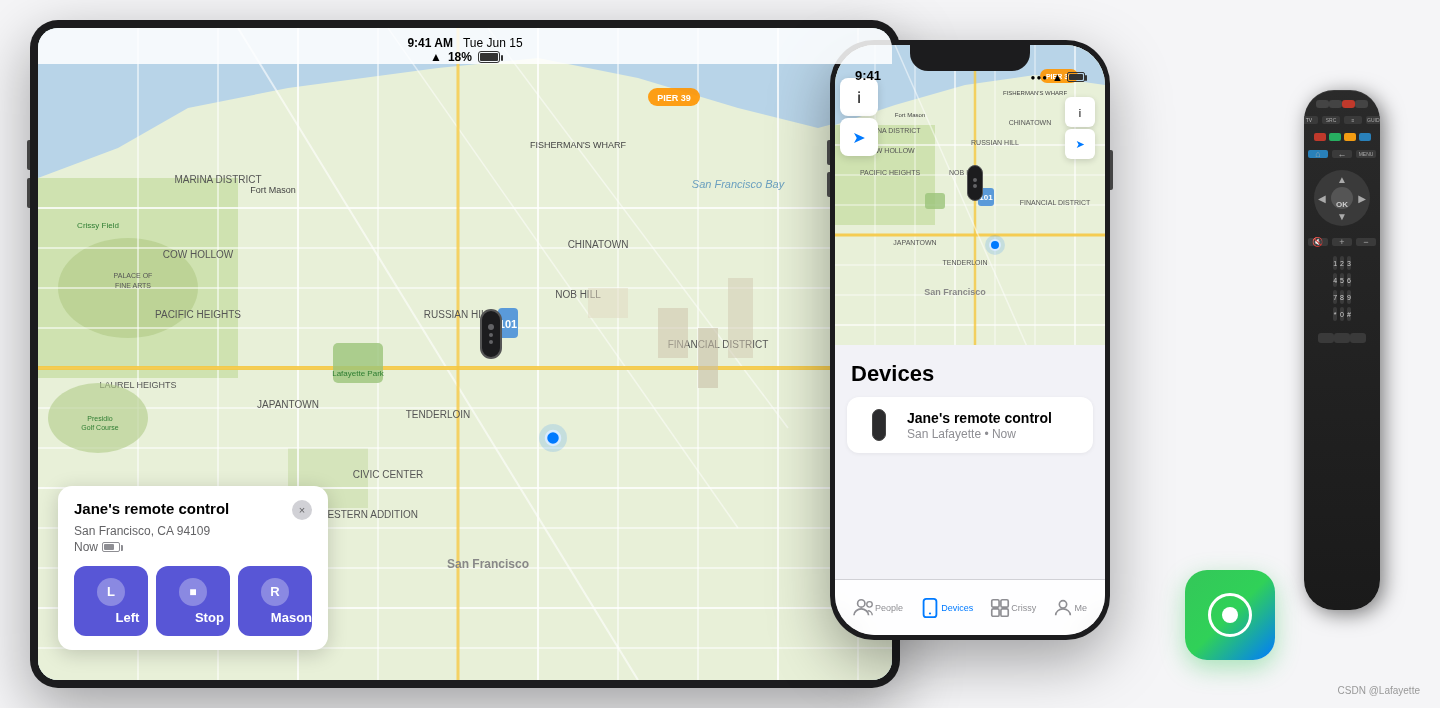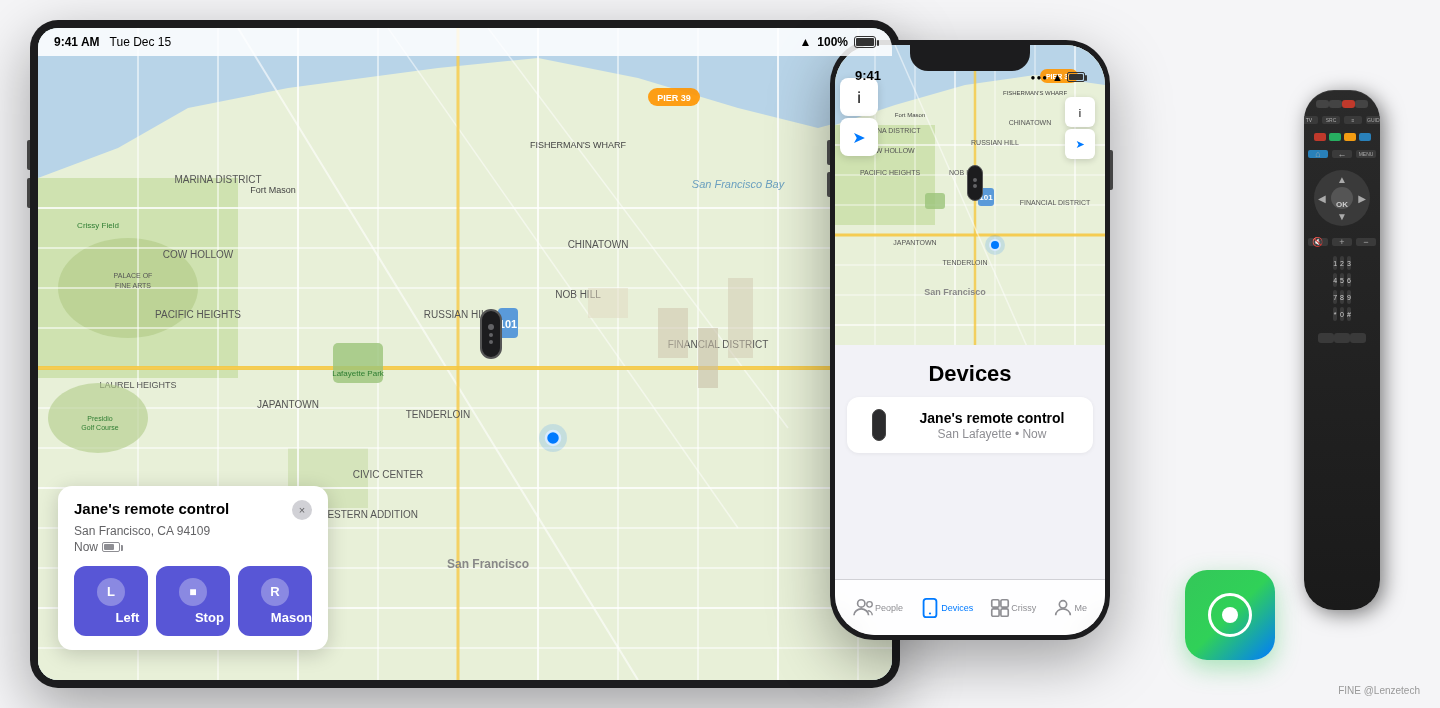--- a/index.html
+++ b/index.html
@@ -43,30 +43,31 @@
       overflow: hidden;
       background: #d4e9c8;
     }
 
     
     .ipad-statusbar {
       position: absolute;
       top: 0;
       left: 0;
       right: 0;
-      height: 28px;
+      height: 36px;
       background: rgba(255,255,255,0.85);
       display: flex;
       align-items: center;
       padding: 0 16px;
       z-index: 10;
       font-size: 11px;
       font-weight: 600;
       color: #000;
-      justify-content: space-between;
+      justify-content: flex-end;
+      flex-direction: column;
     }
 
     .ipad-statusbar-left { display: flex; align-items: center; gap: 6px; }
     .ipad-statusbar-right { display: flex; align-items: center; gap: 6px; }
 
     
     .ipad-map {
       position: absolute;
       top: 0;
       left: 0;
@@ -290,21 +291,20 @@
 
     .iphone-body {
       position: absolute;
       left: 0;
       top: 0;
       width: 280px;
       height: 600px;
       background: #1c1c1e;
       border-radius: 44px;
       box-shadow: 0 20px 60px rgba(0,0,0,0.35);
-      text-align: center;
     }
 
     .iphone-screen {
       position: absolute;
       left: 5px;
       top: 5px;
       width: 270px;
       height: 590px;
       border-radius: 40px;
       overflow: hidden;
@@ -713,25 +713,25 @@
 
     <div style="position:absolute;left:-3px;top:120px;width:3px;height:30px;background:#444;border-radius:2px 0 0 2px;"></div>
     <div style="position:absolute;left:-3px;top:158px;width:3px;height:30px;background:#444;border-radius:2px 0 0 2px;"></div>
     <div style="position:absolute;right:-3px;top:120px;width:3px;height:50px;background:#444;border-radius:0 2px 2px 0;"></div>
 
     <div class="ipad-screen">
 
       <div class="ipad-statusbar">
         <div class="ipad-statusbar-left">
           <span style="font-size:12px;font-weight:600;">9:41 AM</span>
-          <span style="font-size:12px;font-weight:400;margin-left:4px;">Tue Dec 15</span>
+          <span style="font-size:12px;font-weight:400;margin-left:4px;">Tue Jun 15</span>
         </div>
         <div class="ipad-statusbar-right">
           <span style="font-size:12px;">▲</span>
-          <span style="font-size:12px;">100%</span>
+          <span style="font-size:12px;">18%</span>
           <div style="width:22px;height:12px;border:1.5px solid #333;border-radius:3px;position:relative;display:inline-flex;align-items:center;padding:1px;">
             <div style="width:100%;height:100%;background:#333;border-radius:1px;"></div>
             <div style="position:absolute;right:-4px;top:3px;width:2px;height:6px;background:#333;border-radius:1px;"></div>
           </div>
         </div>
       </div>
 
       <div class="ipad-map">
         <svg class="map-bg" viewBox="0 0 854 652" xmlns="http://www.w3.org/2000/svg">
 
@@ -1122,14 +1122,14 @@
 
 <div class="findmy-icon">
   <div class="findmy-circle">
     <div class="findmy-dot-outer">
       <div class="findmy-dot-inner"></div>
     </div>
   </div>
 </div>
 
 <div class="watermark">
-  <span>FINE @Lenzetech</span>
+  <span>CSDN @Lafayette</span>
 </div>
 
 </body></html>

